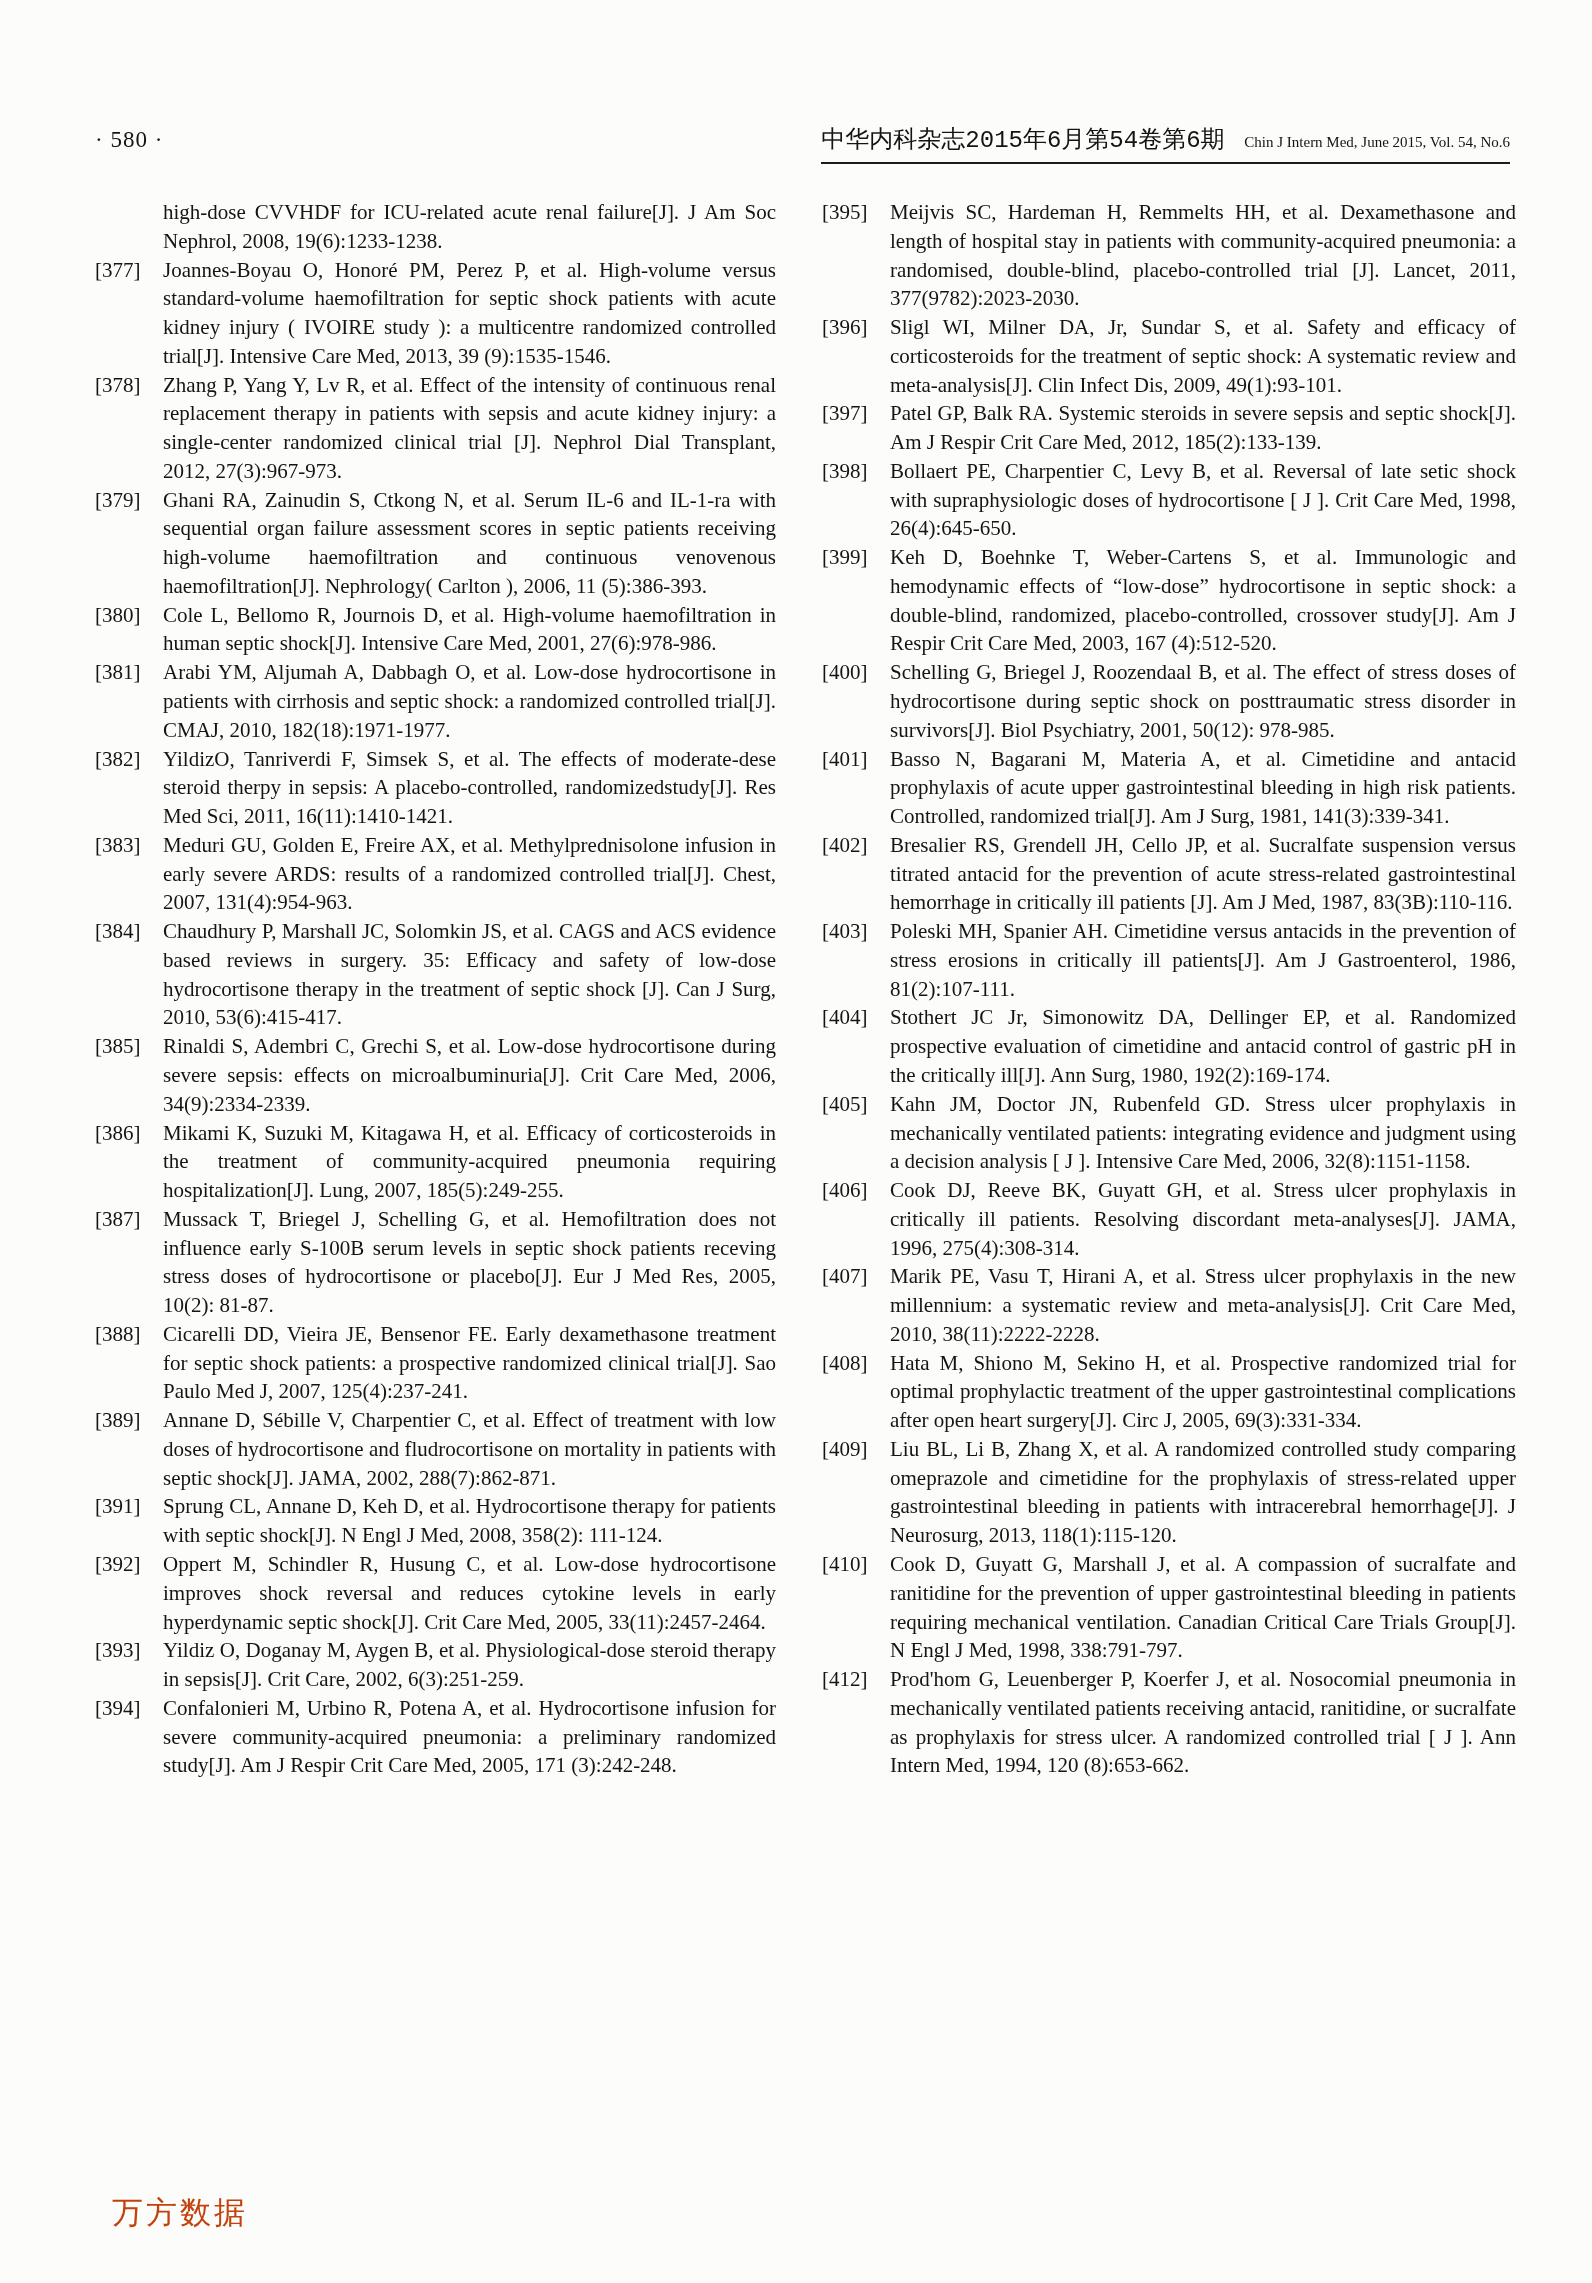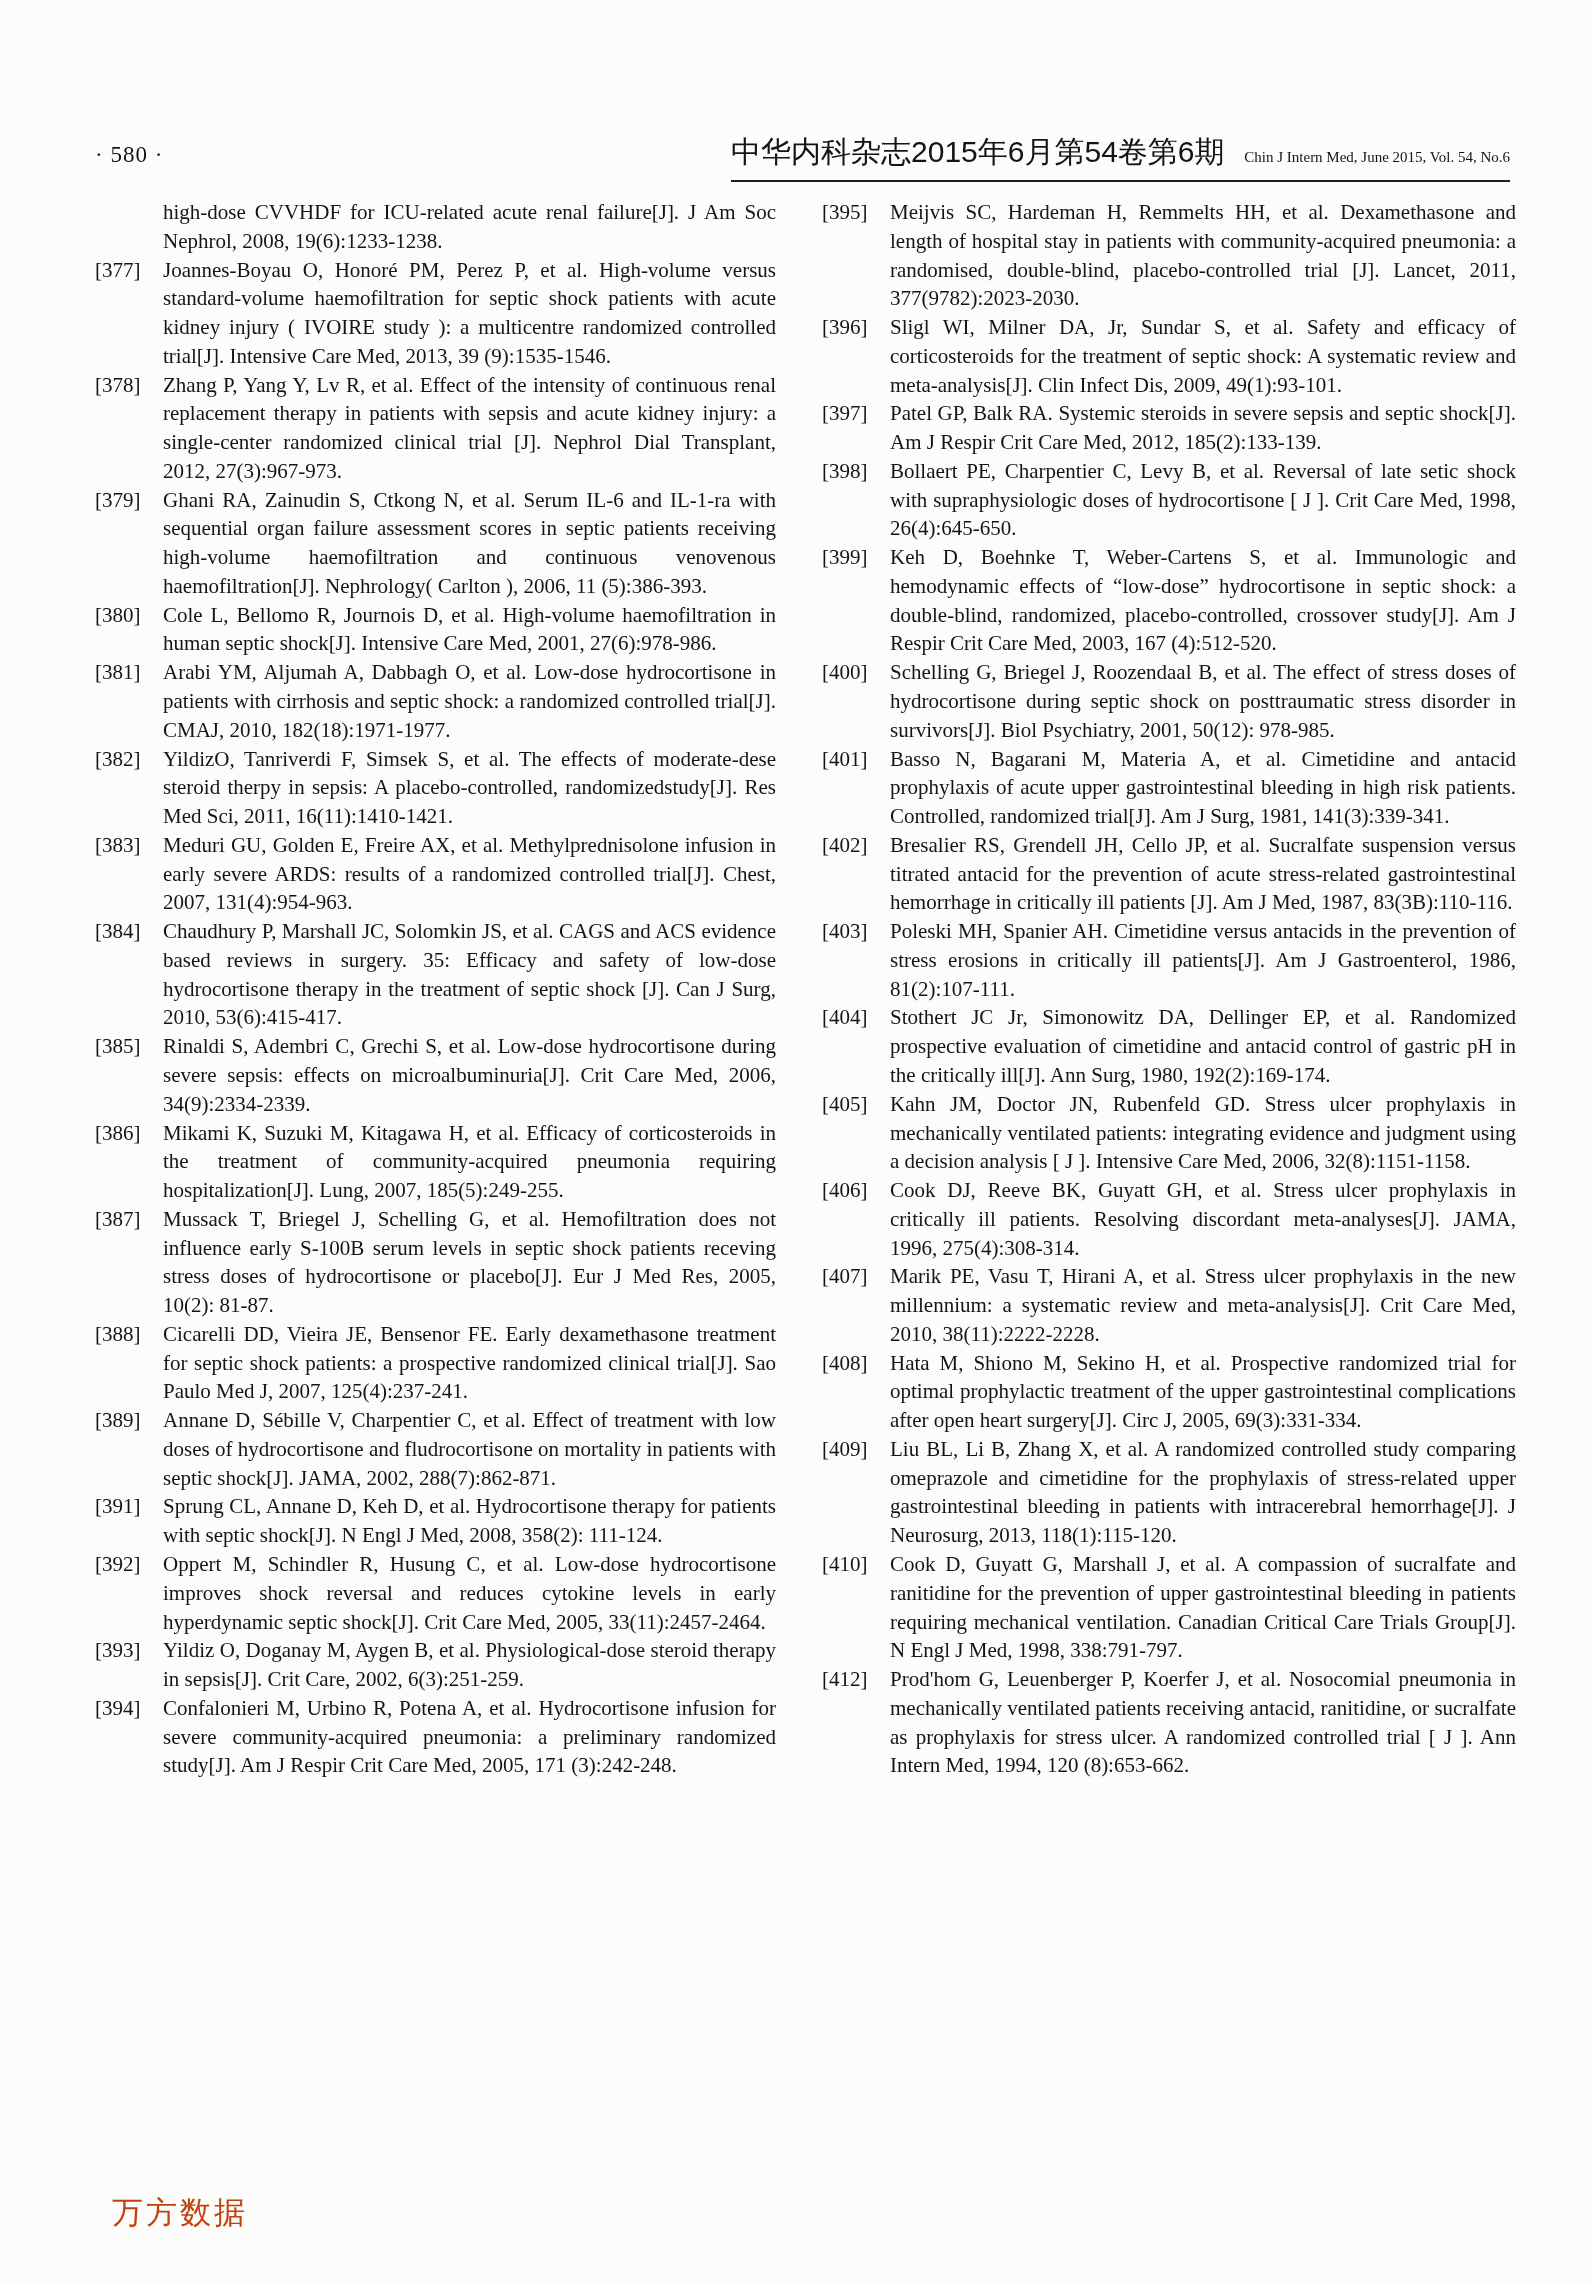--- a/index.html
+++ b/index.html
@@ -12,40 +12,40 @@
     width: 1592px;
     height: 2283px;
     margin: 0 auto;
     background: #fcfcfa;
     color: #141414;
     font-family: "Liberation Serif", "DejaVu Serif", serif;
     overflow: hidden;
   }
   .header {
     position: absolute;
-    top: 132px;
+    top: 123px;
     left: 95px;
     right: 82px;
     display: flex;
     align-items: baseline;
     font-size: 23px;
   }
   .page-number {
     white-space: nowrap;
     letter-spacing: 1px;
   }
   .journal-cite {
     margin-left: auto;
     white-space: nowrap;
     border-bottom: 2px solid #1c1c1c;
     padding-bottom: 7px;
   }
   .journal-cite .cn {
-    font-family: Liberation Sans, sans-serif;
-    font-size: 30px;
+    font-family: Liberation Mono, monospace;
+    font-size: 24px;
   }
   .journal-cite .en {
     margin-left: 14px;
     font-size: 15px;
   }
   .columns {
     position: absolute;
     top: 198px;
     left: 95px;
     width: 1421px;

